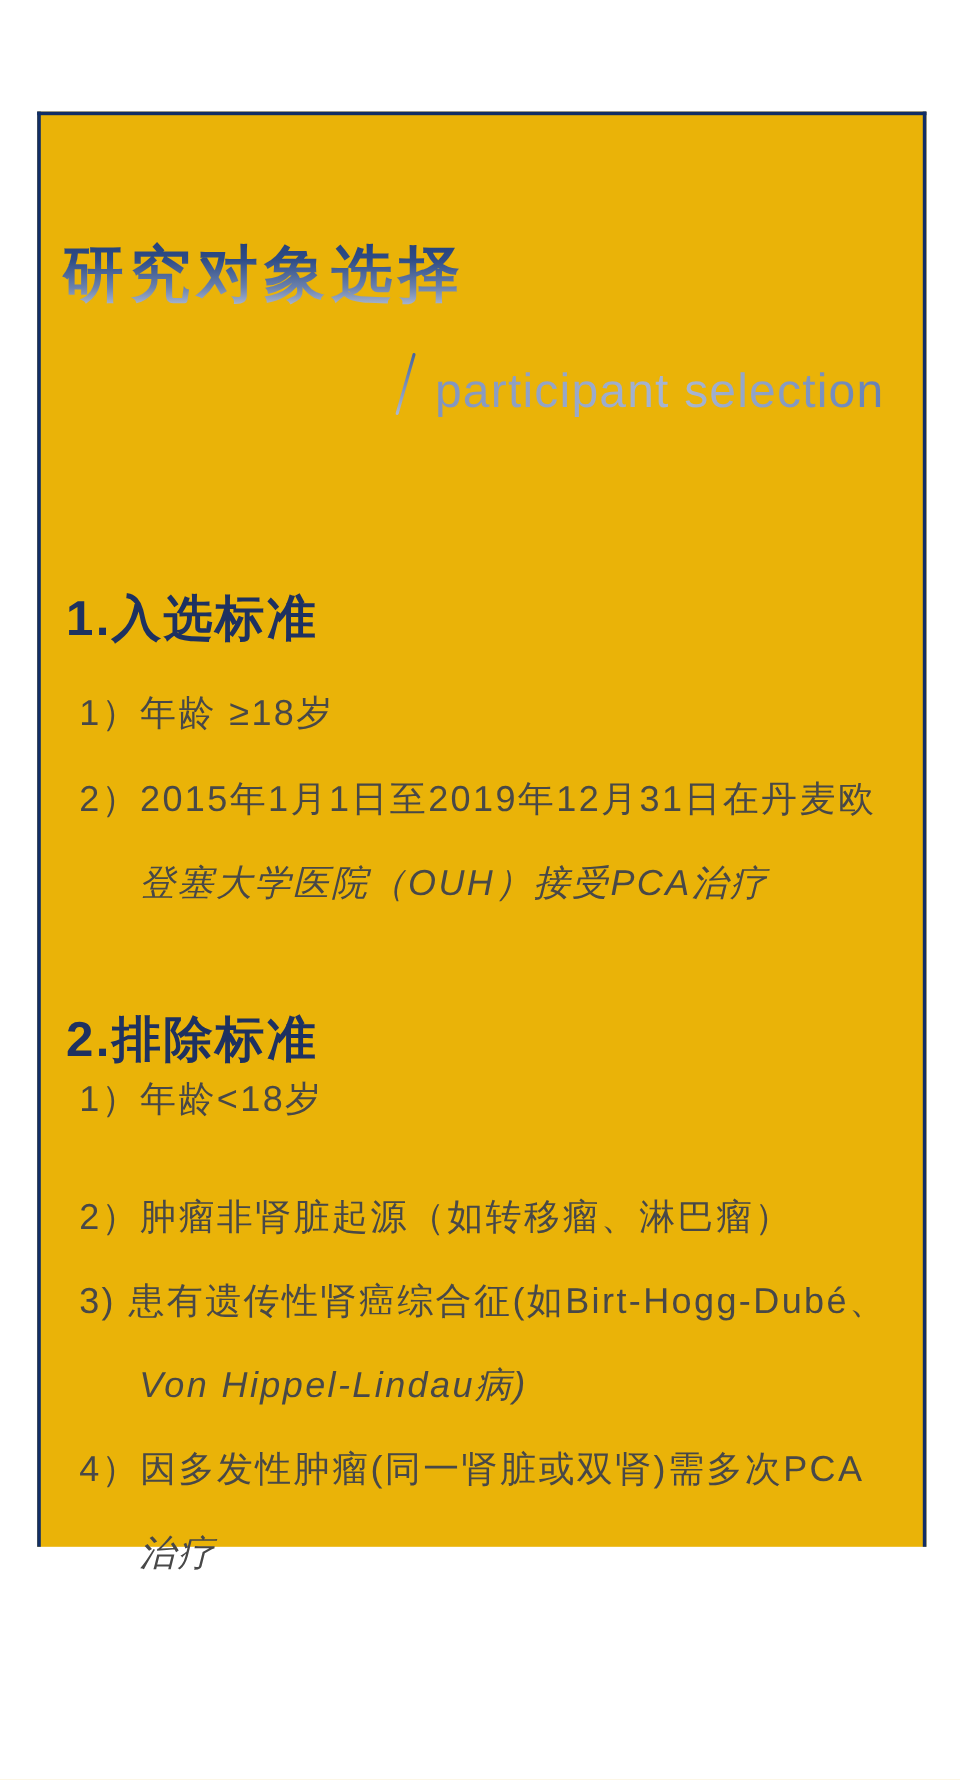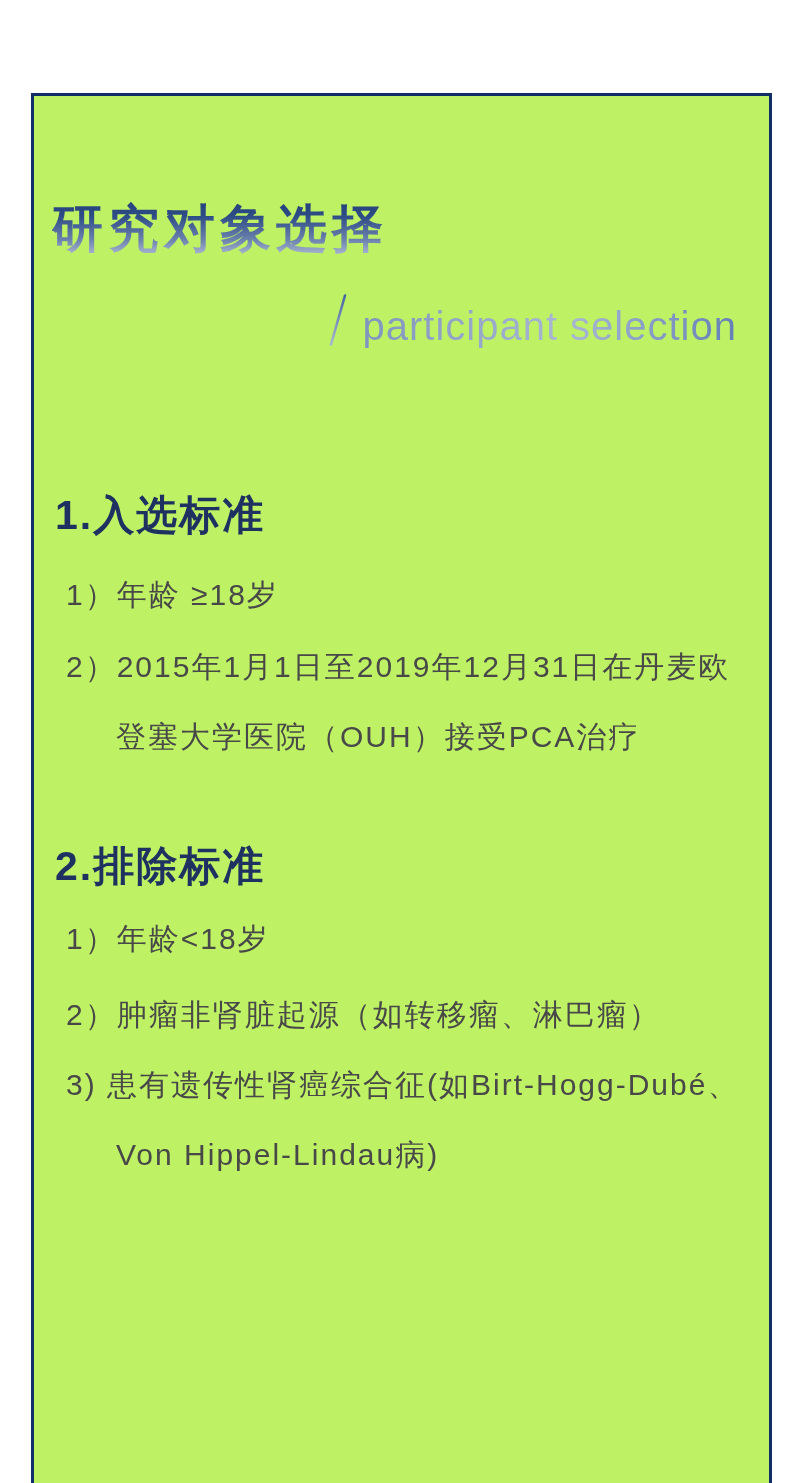--- a/index.html
+++ b/index.html
@@ -13,24 +13,24 @@
     width: 800px;
     height: 1483px;
     background: #ffffff;
     overflow: hidden;
   }
   .card {
     position: absolute;
     left: 31px;
     top: 93px;
     width: 741px;
-    height: 1390px;
+    height: 1196px;
     border: 3px solid #112e66;
     border-bottom: none;
-    background: #bef264;
+    background: #eab308;
   }
   .page-title {
     position: absolute;
     left: 18px;
     top: 104px;
     font-size: 51px;
     line-height: 58px;
     font-weight: bold;
     letter-spacing: 5px;
     background: linear-gradient(180deg, #24407a 0%, #2e4c86 28%, #6a81ad 68%, #b7c2d8 100%);
@@ -75,21 +75,21 @@
     right: 10px;
     font-size: 30px;
     letter-spacing: 2px;
     color: #484848;
     margin-left: 11px;
   }
   .line {
     line-height: 70px;
     white-space: nowrap;
   }
-  .cont { padding-left: 50px; }
+  .cont { padding-left: 50px; font-style: italic; }
 </style>
 </head>
 <body>
 
 <div class="page">
   <div class="card">
 
     <h1 class="page-title">研究对象选择</h1>
 
     <div class="subtitle-row">
@@ -111,29 +111,33 @@
       <div class="line">1）年龄 ≥18岁</div>
     </div>
 
     <div class="para" style="top:536px">
       <div class="line">2）2015年1月1日至2019年12月31日在丹麦欧</div>
       <div class="line cont">登塞大学医院（OUH）接受PCA治疗</div>
     </div>
 
     <h2 class="section-heading" style="top:750px">2.排除标准</h2>
 
-    <div class="para" style="top:808px">
+    <div class="para" style="top:786px">
       <div class="line">1）年龄&lt;18岁</div>
     </div>
 
     <div class="para" style="top:884px">
       <div class="line">2）肿瘤非肾脏起源（如转移瘤、淋巴瘤）</div>
     </div>
 
     <div class="para" style="top:954px">
       <div class="line">3) 患有遗传性肾癌综合征(如Birt-Hogg-Dubé、</div>
       <div class="line cont">Von Hippel-Lindau病)</div>
     </div>
 
+    <div class="para" style="top:1094px">
+      <div class="line">4）因多发性肿瘤(同一肾脏或双肾)需多次PCA</div>
+      <div class="line cont">治疗</div>
+    </div>
 
 
   </div>
 </div>
 
 </body></html>

